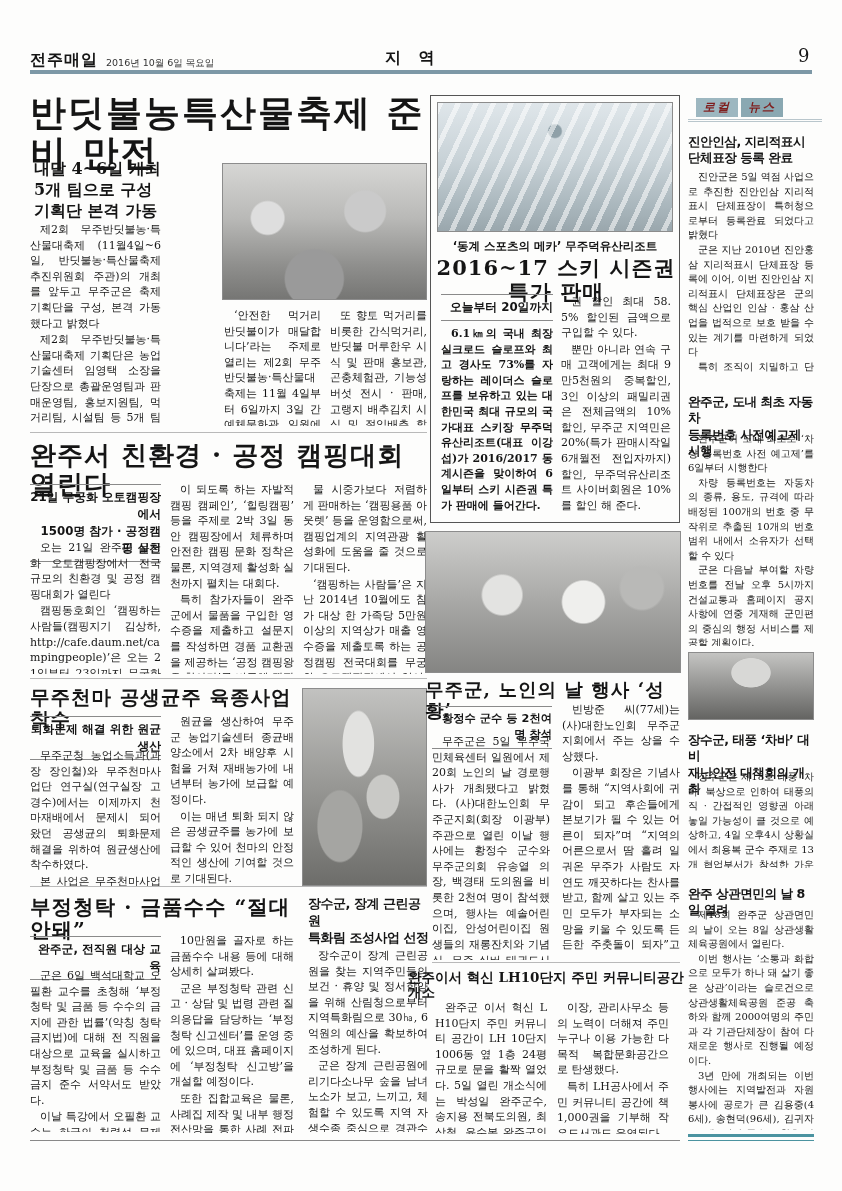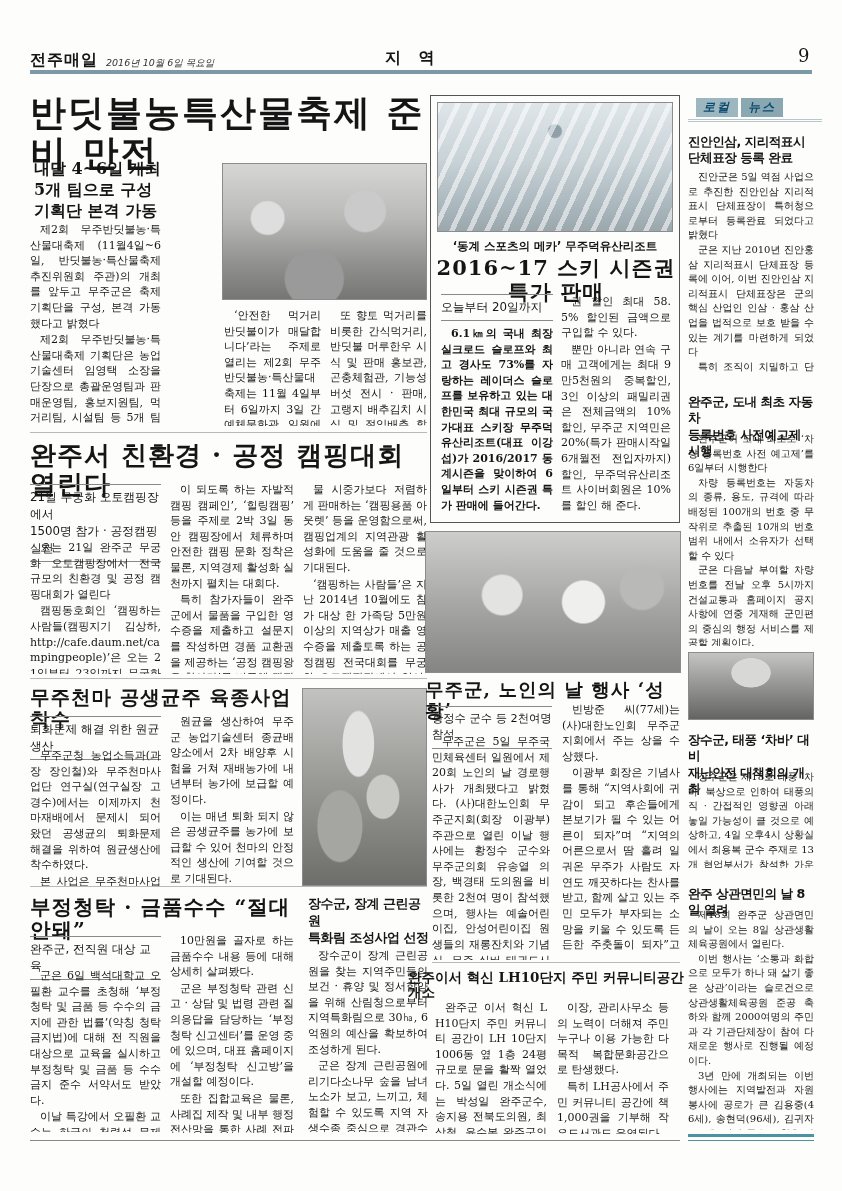--- a/index.html
+++ b/index.html
@@ -5,39 +5,39 @@
   html,body{margin:0;padding:0;background:#e9e9e9;}
   .page{position:relative;width:842px;height:1191px;background:#fdfdfc;margin:0 auto;
         font-family:"DejaVu Serif","Liberation Serif",serif;color:#151515;overflow:hidden;}
   .abs{position:absolute;}
   .gothic{font-family:"DejaVu Sans","Liberation Sans",sans-serif;}
   .bcol{font-size:11px;line-height:1.42;text-align:justify;word-break:break-all;overflow:hidden;}
   .bcol p{margin:0 0 1px 0;text-indent:10px;}
   .scol{font-size:10px;line-height:1.46;text-align:justify;word-break:break-all;overflow:hidden;}
   .scol p{margin:0;text-indent:10px;}
   .headline{font-weight:bold;letter-spacing:1px;line-height:1.12;}
-  .subbox{font-family:"DejaVu Sans","Liberation Sans",sans-serif;font-weight:normal;
+  .subbox{font-family:"DejaVu Sans","Liberation Sans",sans-serif;font-weight:bold;
           border-top:1px solid #8a8a8a;border-bottom:1px solid #8a8a8a;
-          text-align:left;padding:4px 0;line-height:1.45;}
+          text-align:right;padding:4px 0;line-height:1.45;}
   .rule{background:#b9b9b9;height:1px;}
   .photo{border:1px solid #8c8c8c;box-sizing:border-box;}
   .sb-head{font-family:"DejaVu Sans","Liberation Sans",sans-serif;font-weight:bold;
            font-size:12.6px;line-height:1.3;letter-spacing:-0.5px;}
   .masthead-rule{background:#7d98a6;}
   .local-bar{border-bottom:3px double #b9c6cc;display:flex;gap:3px;align-items:flex-end;padding:0 0 2px 8px;}
-  .local-chip{color:#0c4a6e;font-weight:bold;font-style:italic;font-size:12px;padding:1px 7px;letter-spacing:2px;}
+  .local-chip{color:#7f1d1d;font-weight:bold;font-style:italic;font-size:12px;padding:1px 7px;letter-spacing:2px;}
   .teal-rule{border-top:3px solid #4b93a0;border-bottom:1px solid #4b93a0;height:3px;}
 </style>
 </head>
 <body>
 
 <div class="page">
 
   <div class="abs gothic" style="left:30px;top:50px;font-size:16px;font-weight:bold;letter-spacing:1px;">전주매일</div>
-  <div class="abs gothic" style="left:106px;top:57px;font-size:9.5px;color:#333;font-style:italic;">2016년 10월 6일 목요일</div>
+  <div class="abs gothic" style="left:106px;top:57px;font-size:9.5px;color:#333;">2016년 10월 6일 목요일</div>
   <div class="abs" style="left:385px;top:48px;font-size:16px;font-weight:bold;letter-spacing:6px;">지 역</div>
   <div class="abs" style="left:798px;top:45px;font-size:18px;">9</div>
   <div class="abs masthead-rule" style="left:30px;top:70px;width:782px;height:4px;"></div>
 
   <div class="abs headline" style="left:30px;top:92px;width:400px;font-size:36px;letter-spacing:2px;">반딧불농특산물축제 준비 만전</div>
   <div class="abs" style="left:34px;top:158px;width:150px;font-size:16px;font-weight:bold;line-height:1.32;">
     <div>내달 4~6일 개최</div>
     <div>5개 팀으로 구성</div>
     <div>기획단 본격 가동</div>
   </div>

